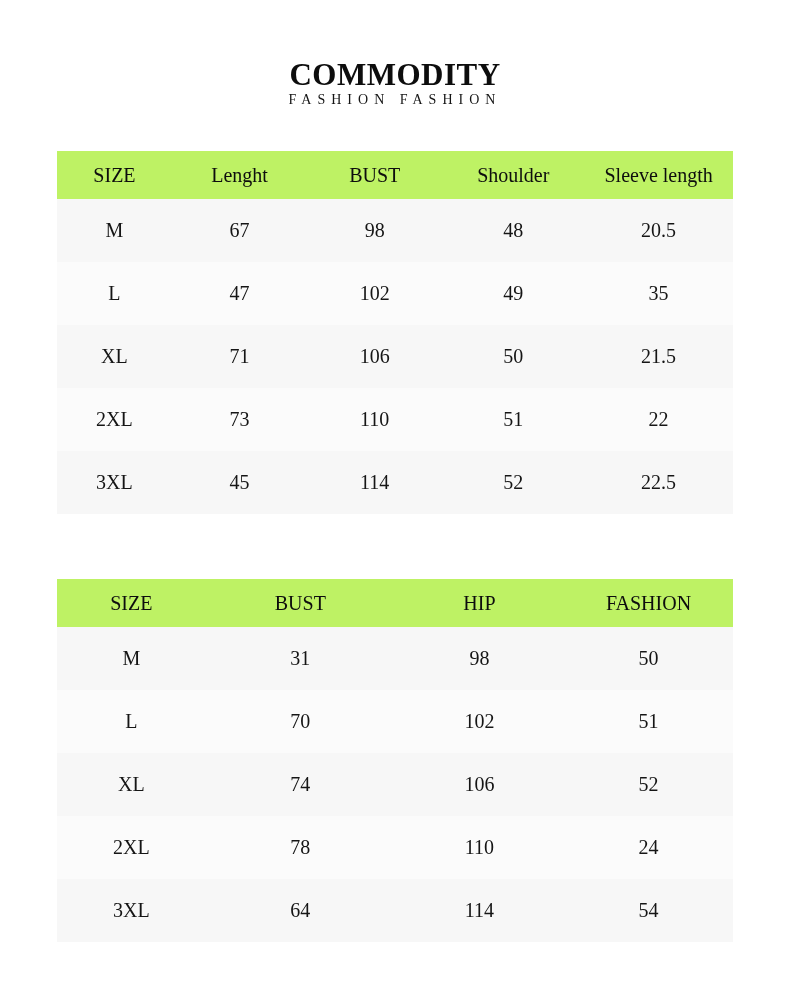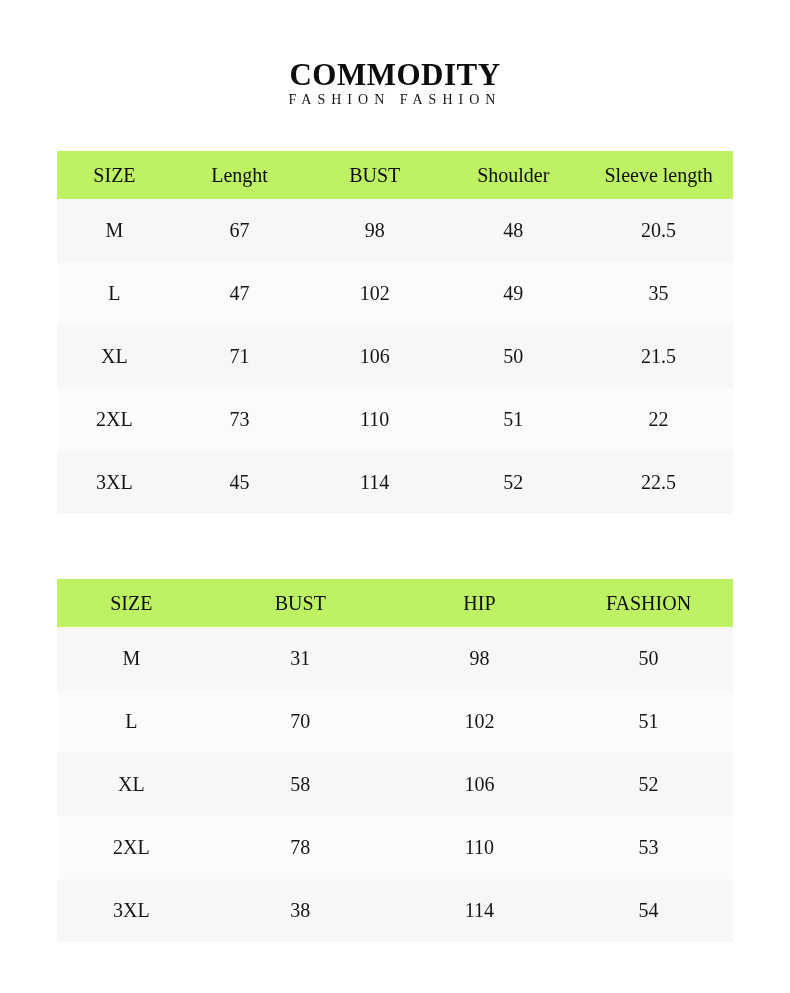--- a/index.html
+++ b/index.html
@@ -189,33 +189,33 @@
           <td>50</td>
         </tr>
         <tr>
           <td>L</td>
           <td>70</td>
           <td>102</td>
           <td>51</td>
         </tr>
         <tr>
           <td>XL</td>
-          <td>58</td>
+          <td>74</td>
           <td>106</td>
           <td>52</td>
         </tr>
         <tr>
           <td>2XL</td>
           <td>78</td>
           <td>110</td>
-          <td>53</td>
+          <td>24</td>
         </tr>
         <tr>
           <td>3XL</td>
-          <td>38</td>
+          <td>64</td>
           <td>114</td>
           <td>54</td>
         </tr>
       </tbody>
     </table>
   </div>
 
 </div>
 
 </body></html>

